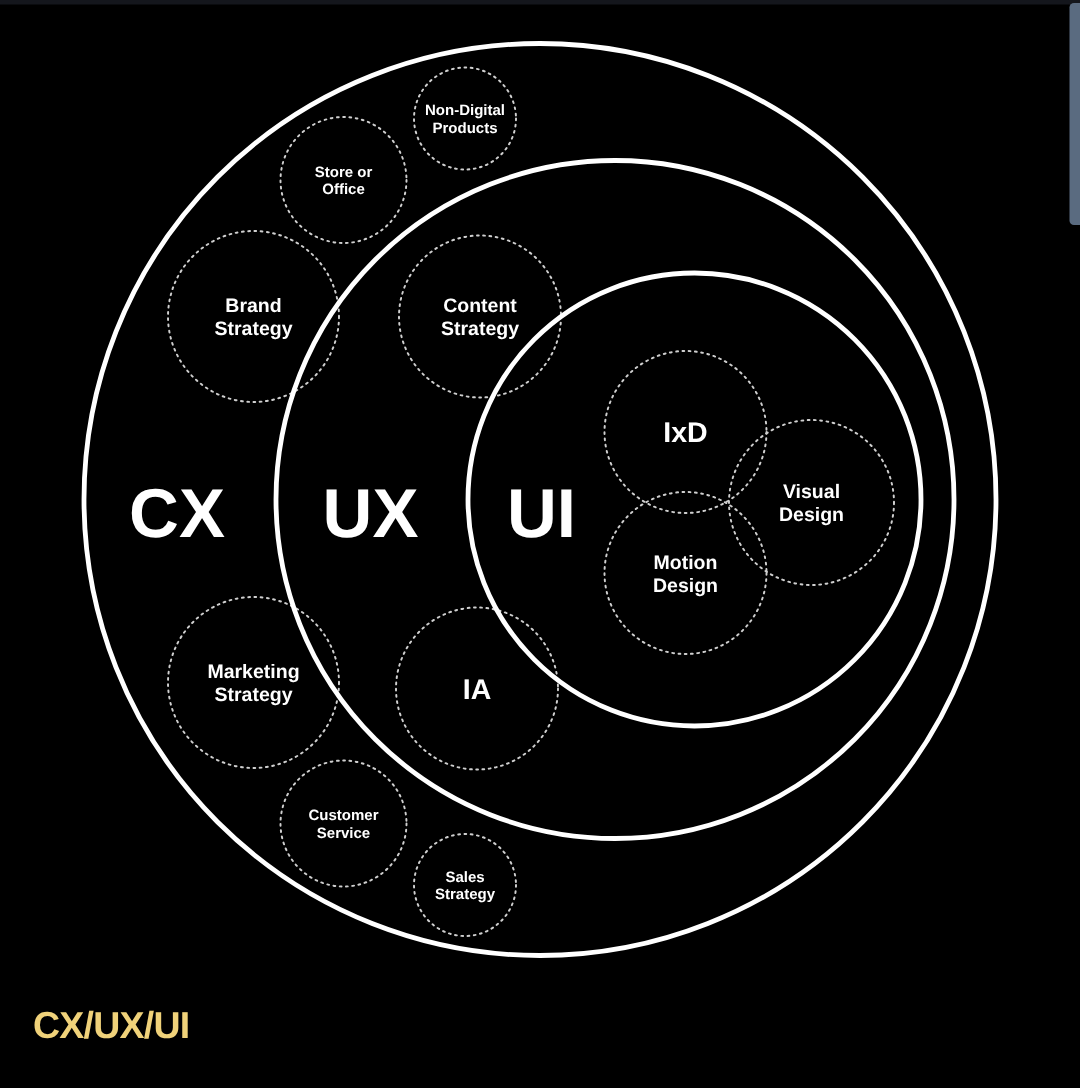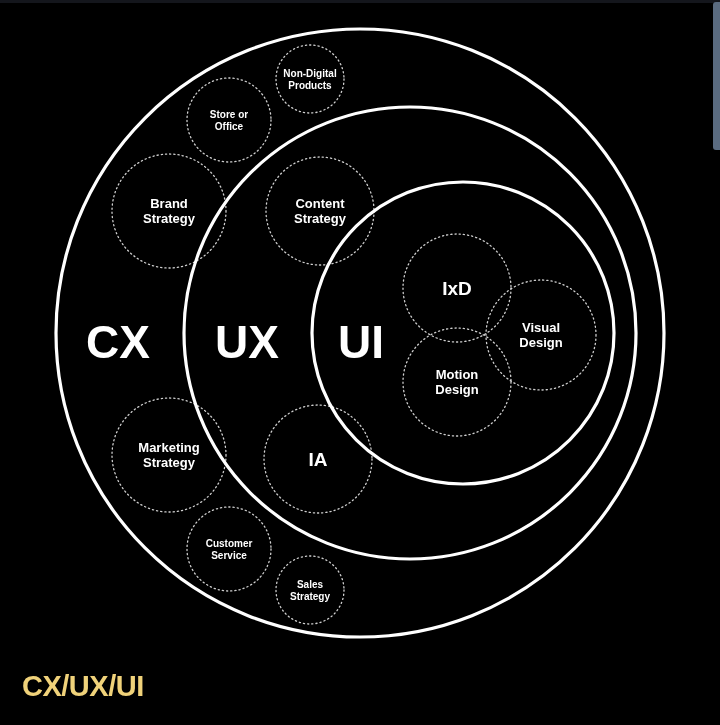--- a/index.html
+++ b/index.html
@@ -1,20 +1,20 @@
 <!DOCTYPE html>
 <html><head>
 <meta charset="utf-8">
 <style>
   html,body{margin:0;padding:0;background:#000;}
   body{width:720px;height:725px;position:relative;overflow:hidden;font-family:"Liberation Sans",sans-serif;}
   .topbar{position:absolute;left:0;top:0;width:720px;height:3px;background:#14161c;}
   .scrollbar{position:absolute;left:713px;top:2px;width:7px;height:148px;background:#5a6b80;border-radius:3px 0 0 3px;}
   svg{position:absolute;left:0;top:0;}
-  .title{position:absolute;left:22px;top:670px;font-size:29px;font-weight:bold;color:#f0d27a;letter-spacing:-0.5px;}
+  .title{position:absolute;left:22px;top:670px;font-size:25px;font-weight:bold;color:#f0d27a;letter-spacing:-0.5px;}
 </style>
 </head>
 <body>
 
 <div class="topbar"></div>
 <div class="scrollbar"></div>
 
 <svg id="diagram" width="720" height="725" viewBox="0 0 720 725">
     <g>
       <circle cx="310" cy="79" r="34" fill="none" stroke="#cfcfcf" stroke-width="1.3" stroke-dasharray="1.2 3" stroke-linecap="round"></circle>

